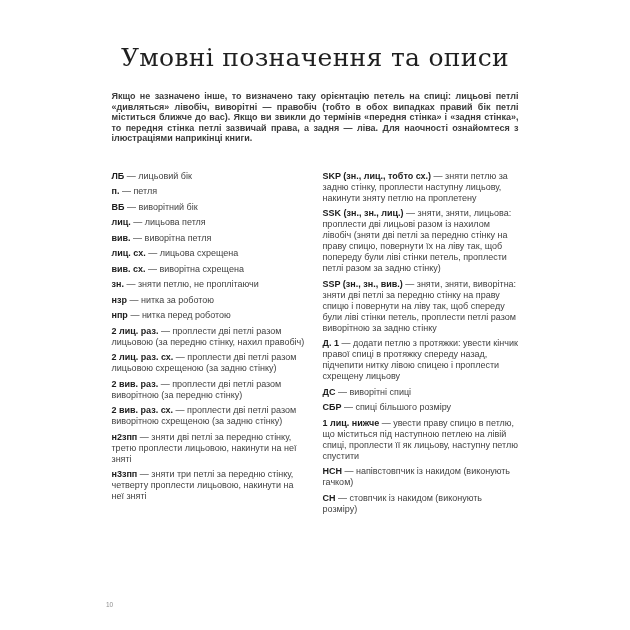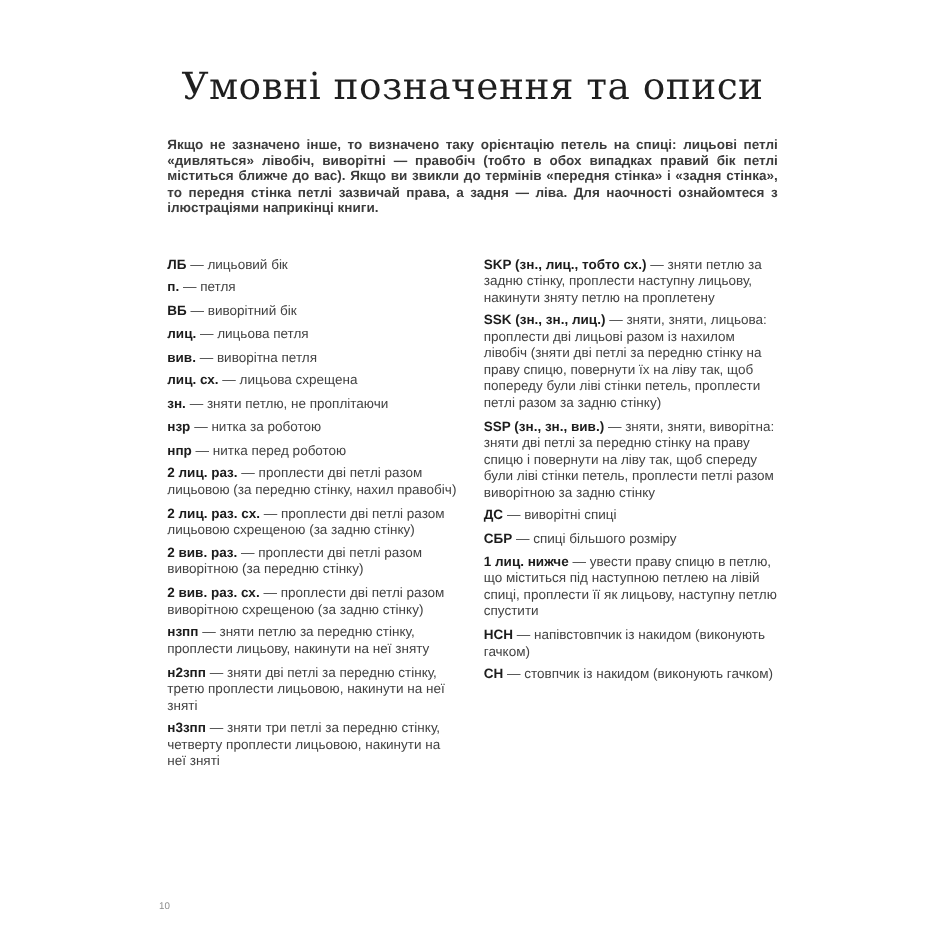--- a/index.html
+++ b/index.html
@@ -64,36 +64,37 @@
   <h1 class="title">Умовні позначення та описи</h1>
   <p class="intro">Якщо не зазначено інше, то визначено таку орієнтацію петель на спиці: лицьові петлі «дивляться» лівобіч, виворітні — правобіч (тобто в обох випадках правий бік петлі міститься ближче до вас). Якщо ви звикли до термінів «передня стінка» і «задня стінка», то передня стінка петлі зазвичай права, а задня — ліва. Для наочності ознайомтеся з ілюстраціями наприкінці книги.</p>
   <div class="columns">
     <div class="col">
         <p class="entry"><b>ЛБ</b><span> — лицьовий бік</span></p>
         <p class="entry"><b>п.</b><span> — петля</span></p>
         <p class="entry"><b>ВБ</b><span> — виворітний бік</span></p>
         <p class="entry"><b>лиц.</b><span> — лицьова петля</span></p>
         <p class="entry"><b>вив.</b><span> — виворітна петля</span></p>
         <p class="entry"><b>лиц. сх.</b><span> — лицьова схрещена</span></p>
+        <p class="entry"><b>вив. сх.</b><span> — виворітна схрещена</span></p>
         <p class="entry"><b>зн.</b><span> — зняти петлю, не проплітаючи</span></p>
         <p class="entry"><b>нзр</b><span> — нитка за роботою</span></p>
         <p class="entry"><b>нпр</b><span> — нитка перед роботою</span></p>
         <p class="entry"><b>2 лиц. раз.</b><span> — проплести дві петлі разом лицьовою (за передню стінку, нахил правобіч)</span></p>
         <p class="entry"><b>2 лиц. раз. сх.</b><span> — проплести дві петлі разом лицьовою схрещеною (за задню стінку)</span></p>
         <p class="entry"><b>2 вив. раз.</b><span> — проплести дві петлі разом виворітною (за передню стінку)</span></p>
         <p class="entry"><b>2 вив. раз. сх.</b><span> — проплести дві петлі разом виворітною схрещеною (за задню стінку)</span></p>
-        <p class="entry"><b>нзпп</b><span> — зняти петлю за передню стінку, проплести лицьову, накинути на неї зняту</span></p>
         <p class="entry"><b>н2зпп</b><span> — зняти дві петлі за передню стінку, третю проплести лицьовою, накинути на неї зняті</span></p>
         <p class="entry"><b>н3зпп</b><span> — зняти три петлі за передню стінку, четверту проплести лицьовою, накинути на неї зняті</span></p>
       </div>
     <div class="col">
         <p class="entry"><b>SKP (зн., лиц., тобто сх.)</b><span> — зняти петлю за задню стінку, проплести наступну лицьову, накинути зняту петлю на проплетену</span></p>
         <p class="entry"><b>SSK (зн., зн., лиц.)</b><span> — зняти, зняти, лицьова: проплести дві лицьові разом із нахилом лівобіч (зняти дві петлі за передню стінку на праву спицю, повернути їх на ліву так, щоб попереду були ліві стінки петель, проплести петлі разом за задню стінку)</span></p>
         <p class="entry"><b>SSP (зн., зн., вив.)</b><span> — зняти, зняти, виворітна: зняти дві петлі за передню стінку на праву спицю і повернути на ліву так, щоб спереду були ліві стінки петель, проплести петлі разом виворітною за задню стінку</span></p>
+        <p class="entry"><b>Д. 1</b><span> — додати петлю з протяжки: увести кінчик правої спиці в протяжку спереду назад, підчепити нитку лівою спицею і проплести схрещену лицьову</span></p>
         <p class="entry"><b>ДС</b><span> — виворітні спиці</span></p>
         <p class="entry"><b>СБР</b><span> — спиці більшого розміру</span></p>
         <p class="entry"><b>1 лиц. нижче</b><span> — увести праву спицю в петлю, що міститься під наступною петлею на лівій спиці, проплести її як лицьову, наступну петлю спустити</span></p>
         <p class="entry"><b>НСН</b><span> — напівстовпчик із накидом (виконують гачком)</span></p>
-        <p class="entry"><b>СН</b><span> — стовпчик із накидом (виконують гачком)</span></p>
+        <p class="entry"><b>СН</b><span> — стовпчик із накидом (виконують розміру)</span></p>
       </div>
   </div>
   <div class="pagenum">10</div>
 </div>
 
 </body></html>

